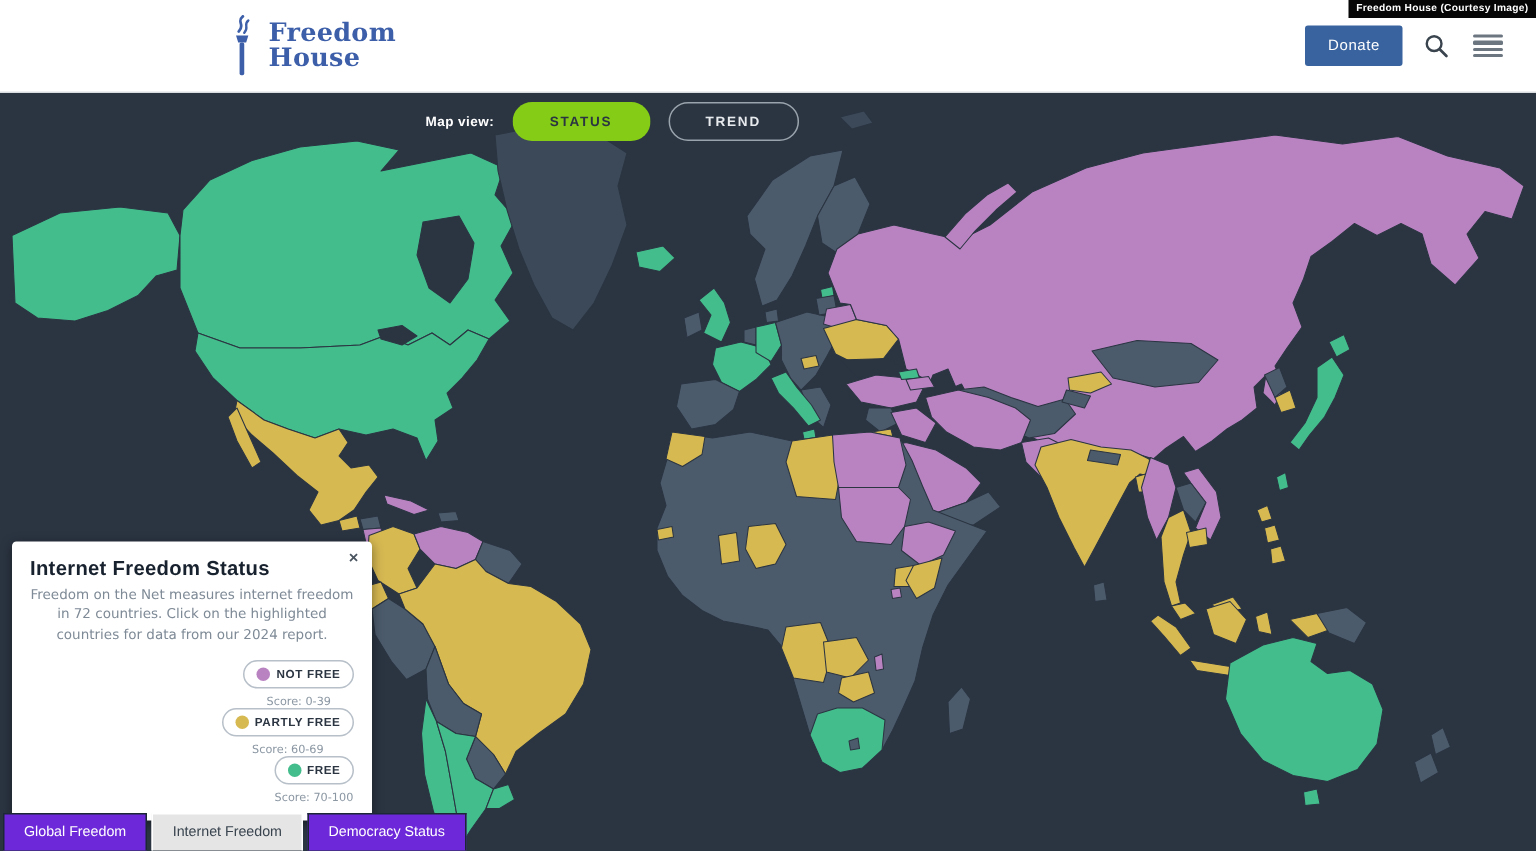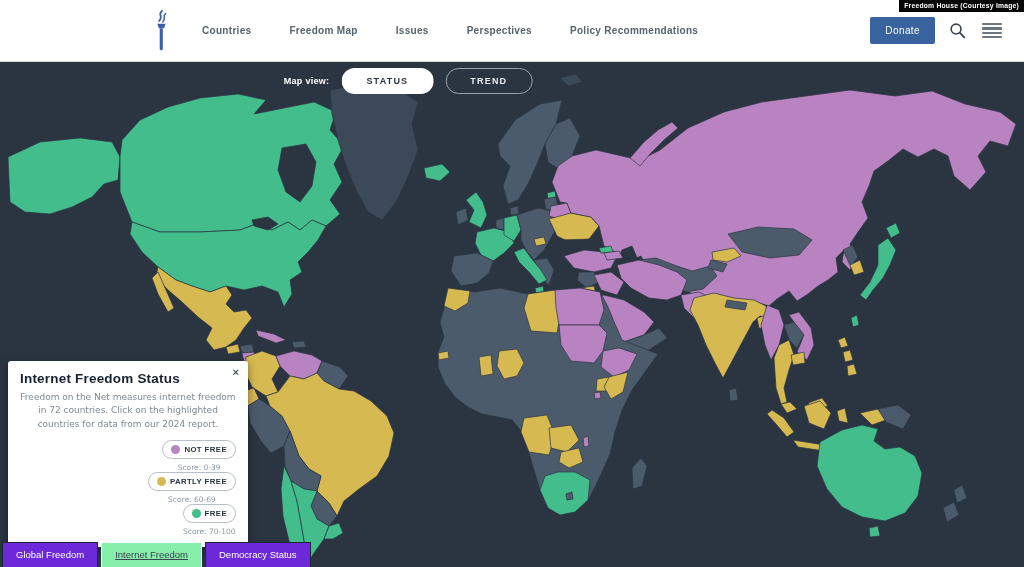--- a/index.html
+++ b/index.html
@@ -42,21 +42,21 @@
   
   .mapview {
     position:absolute; top:6px; left:50%; transform:translateX(-50%);
     display:flex; align-items:center; gap:12px; z-index:10;
   }
   .mapview-label { color:#fff; font-size:9px; font-weight:bold; letter-spacing:0.3px; }
   .toggle-pill {
     border-radius:14px; font-size:9px; font-weight:bold; letter-spacing:1.2px;
     padding:7px 24px; cursor:pointer; border:1px solid transparent;
   }
-  .toggle-pill.active { background:#ffffff; color:#2b3542; }
+  .toggle-pill.active { background:#84cc16; color:#2b3542; }
   .toggle-pill.inactive { background:transparent; color:#e8ebee; border-color:#9aa4ad; }
   
   .info-card {
     position:absolute; left:8px; bottom:20px; width:240px; z-index:10;
     background:#fff; border-radius:3px; box-shadow:0 2px 8px rgba(0,0,0,0.45);
     padding:10px 12px 11px;
   }
   .info-card h3 {
     margin:0 0 5px 0; font-size:13.5px; color:#18222f; letter-spacing:0.2px;
   }
@@ -76,43 +76,40 @@
   }
   .legend-dot { width:9px; height:9px; border-radius:50%; }
   .legend-label { font-size:7.8px; font-weight:bold; color:#2b3542; letter-spacing:0.4px; white-space:nowrap; }
   .legend-score { font-size:7.5px; color:#8b97a3; margin-top:4px; font-family:"DejaVu Sans", sans-serif; }
   
   .tabs { position:absolute; left:2px; bottom:0; display:flex; gap:3px; z-index:10; }
   .tab {
     font-size:9.5px; padding:6px 13px 7px; cursor:pointer; white-space:nowrap;
     background:#6d28d9; color:#ffffff; border:1px solid #1d2836; border-bottom:none;
   }
-  .tab.active { background:#86efac; color:#39444f; border-color:#ffffff;text-decoration:underline; }
+  .tab.active { background:#e5e5e5; color:#39444f; border-color:#ffffff; }
 </style>
 </head>
 <body>
 
 <div class="courtesy-badge">Freedom House (Courtesy Image)</div>
 
 <div class="header">
   <div class="logo">
     <svg width="22" height="42" viewBox="0 0 24 46">
       <path d="M13 1 C8 5 15 7 10 12" fill="none" stroke="#3d5fa9" stroke-width="2" stroke-linecap="round"></path>
       <path d="M17 4 C13 7 18 9 14 13" fill="none" stroke="#3d5fa9" stroke-width="1.7" stroke-linecap="round"></path>
       <path d="M8 15 h9 l-1.6 5 h-5.8 z" fill="#3d5fa9"></path>
       <rect x="10.6" y="20" width="3.4" height="24" rx="1.2" fill="#3d5fa9"></rect>
     </svg>
-  </div>
-  <nav class="nav">
-    <span class="nav-link">Countries</span>
-    <span class="nav-link">Freedom Map</span>
-    <span class="nav-link">Issues</span>
-    <span class="nav-link">Perspectives</span>
-    <span class="nav-link">Policy Recommendations</span>
-  </nav>
+    <div class="logo-text">
+      <div>Freedom</div>
+      <div>House</div>
+    </div>
+  </div>
   <div class="header-right">
     <button class="donate-btn">Donate</button>
     <svg width="17" height="17" viewBox="0 0 18 18" style="cursor:pointer">
       <circle cx="7.5" cy="7.5" r="5.2" fill="none" stroke="#3a444e" stroke-width="1.7"></circle>
       <line x1="11.6" y1="11.6" x2="16.2" y2="16.2" stroke="#3a444e" stroke-width="1.9" stroke-linecap="round"></line>
     </svg>
     <div class="burger">
       <span></span>
         <span></span>
         <span></span>

